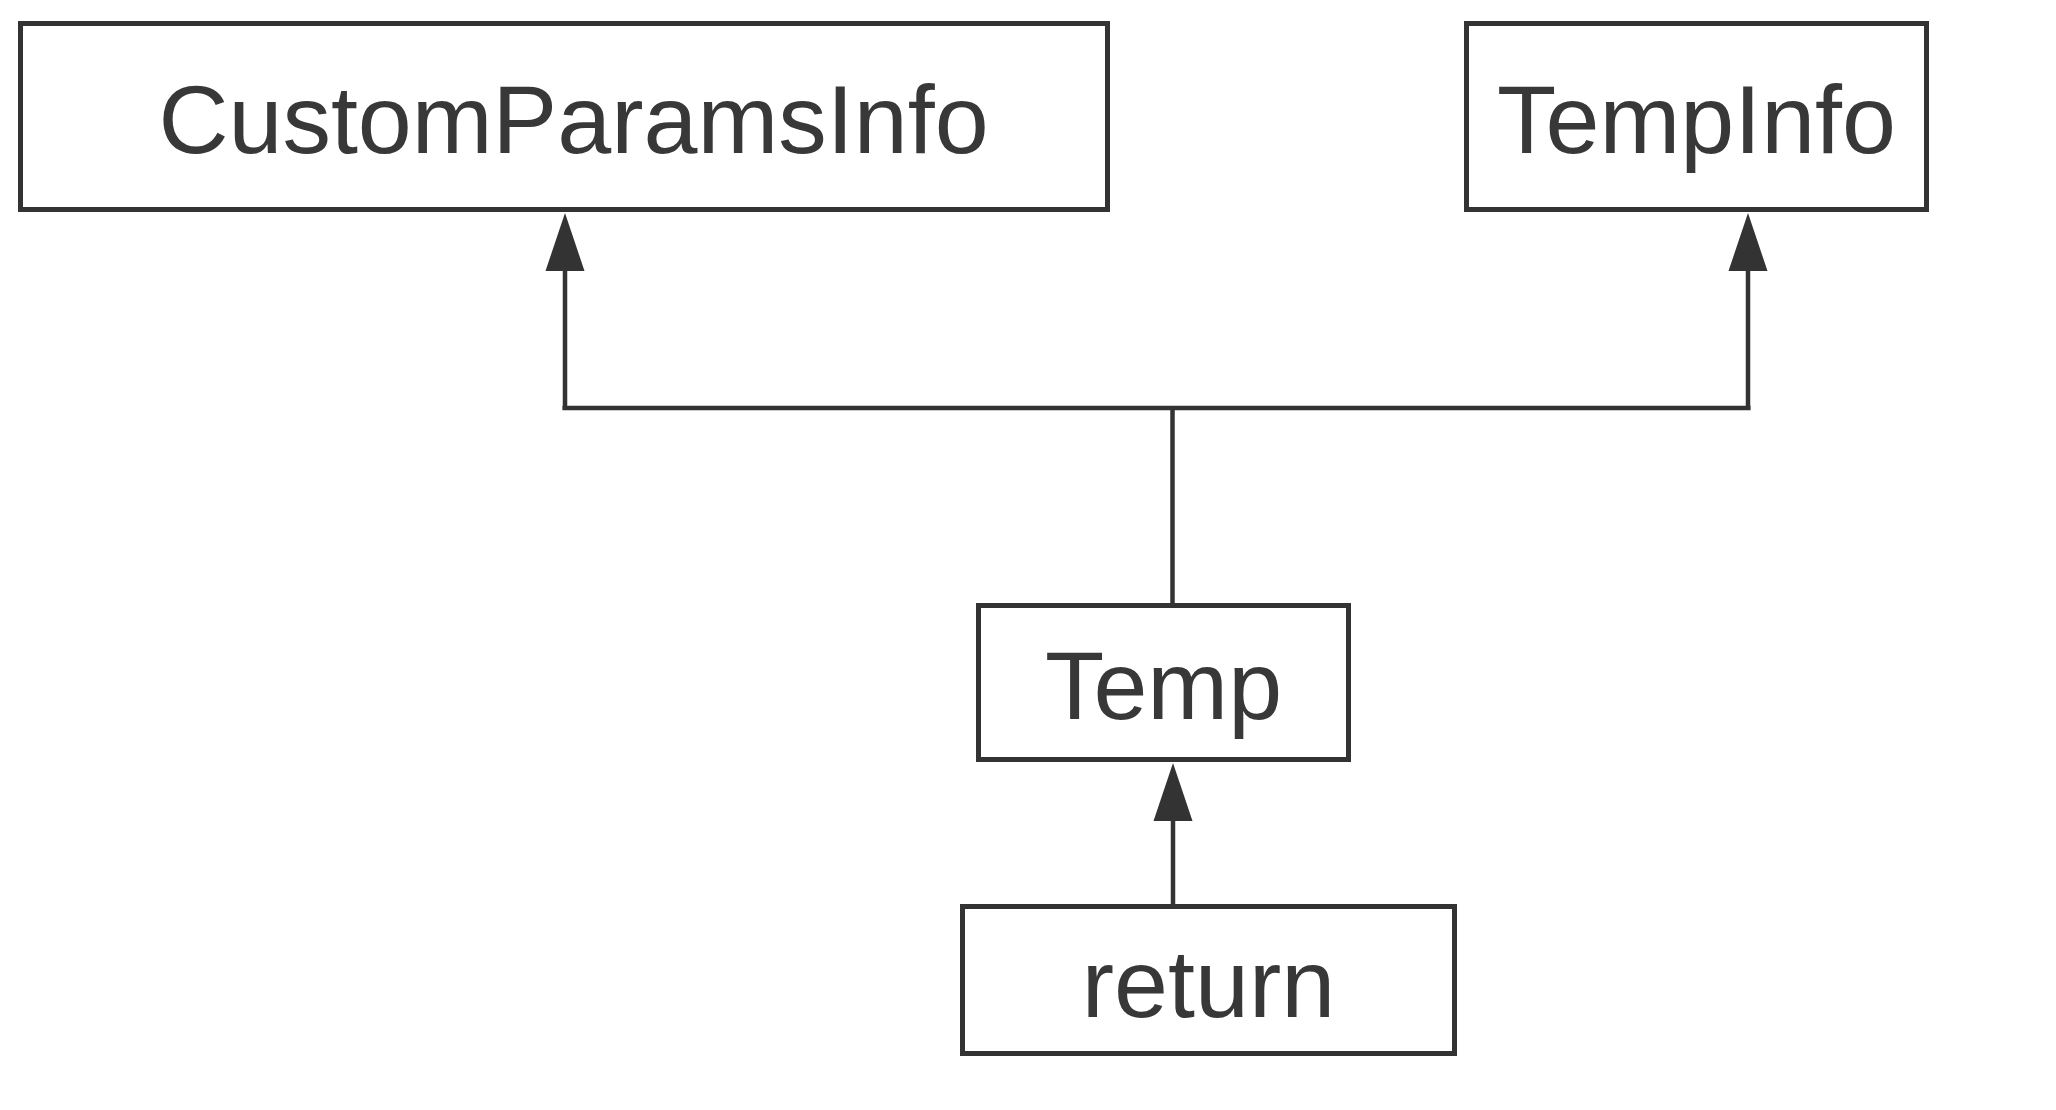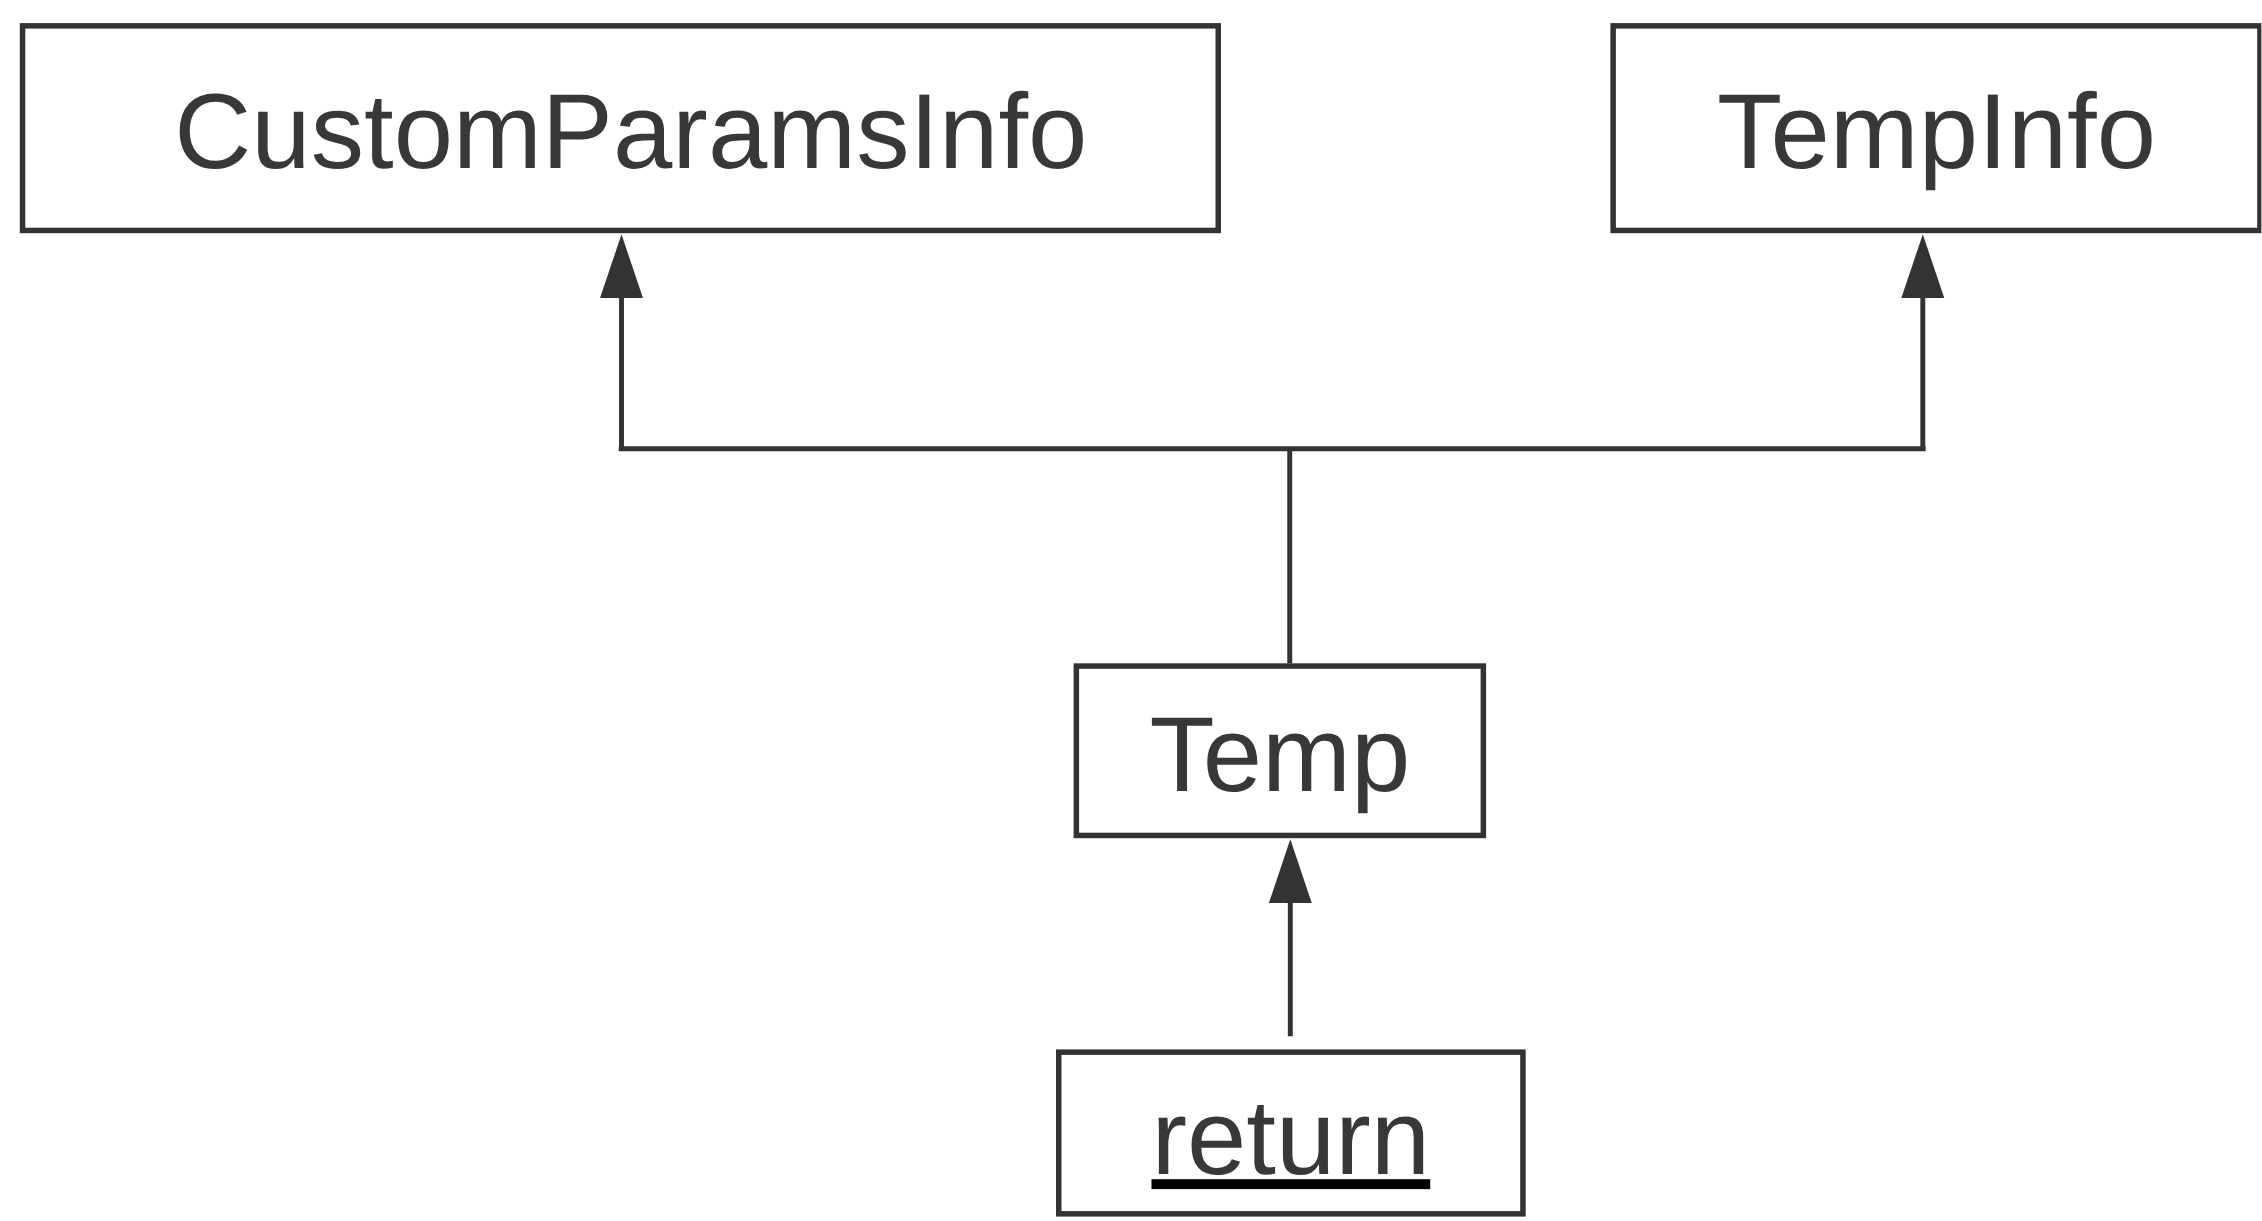--- a/index.html
+++ b/index.html
@@ -33,23 +33,23 @@
     justify-content: center;
   }
   .node-label {
     color: #383838;
     font-size: 97px;
     line-height: 1;
     white-space: nowrap;
     padding-top: 6px;
   }
   #node-custom-params-info { left: 18px;   top: 21px;  width: 1092px; height: 191px; padding-left: 19px; }
-  #node-temp-info          { left: 1464px; top: 21px;  width: 593px;  height: 191px; }
+  #node-temp-info          { left: 1464px; top: 21px;  width: 465px;  height: 191px; }
   #node-temp               { left: 976px;  top: 603px; width: 375px;  height: 159px; }
-  #node-return             { left: 960px;  top: 954px; width: 427px;  height: 152px; text-decoration: underline; }
+  #node-return             { left: 960px;  top: 904px; width: 497px;  height: 152px; }
 </style>
 </head>
 <body>
 
 <div class="canvas">
 
   <svg class="edges-svg" viewBox="0 0 2056 1110" xmlns="http://www.w3.org/2000/svg">
 
     <g stroke="#333333" stroke-width="4.5" fill="none">
       <line x1="1172.5" y1="605" x2="1172.5" y2="408"></line>

